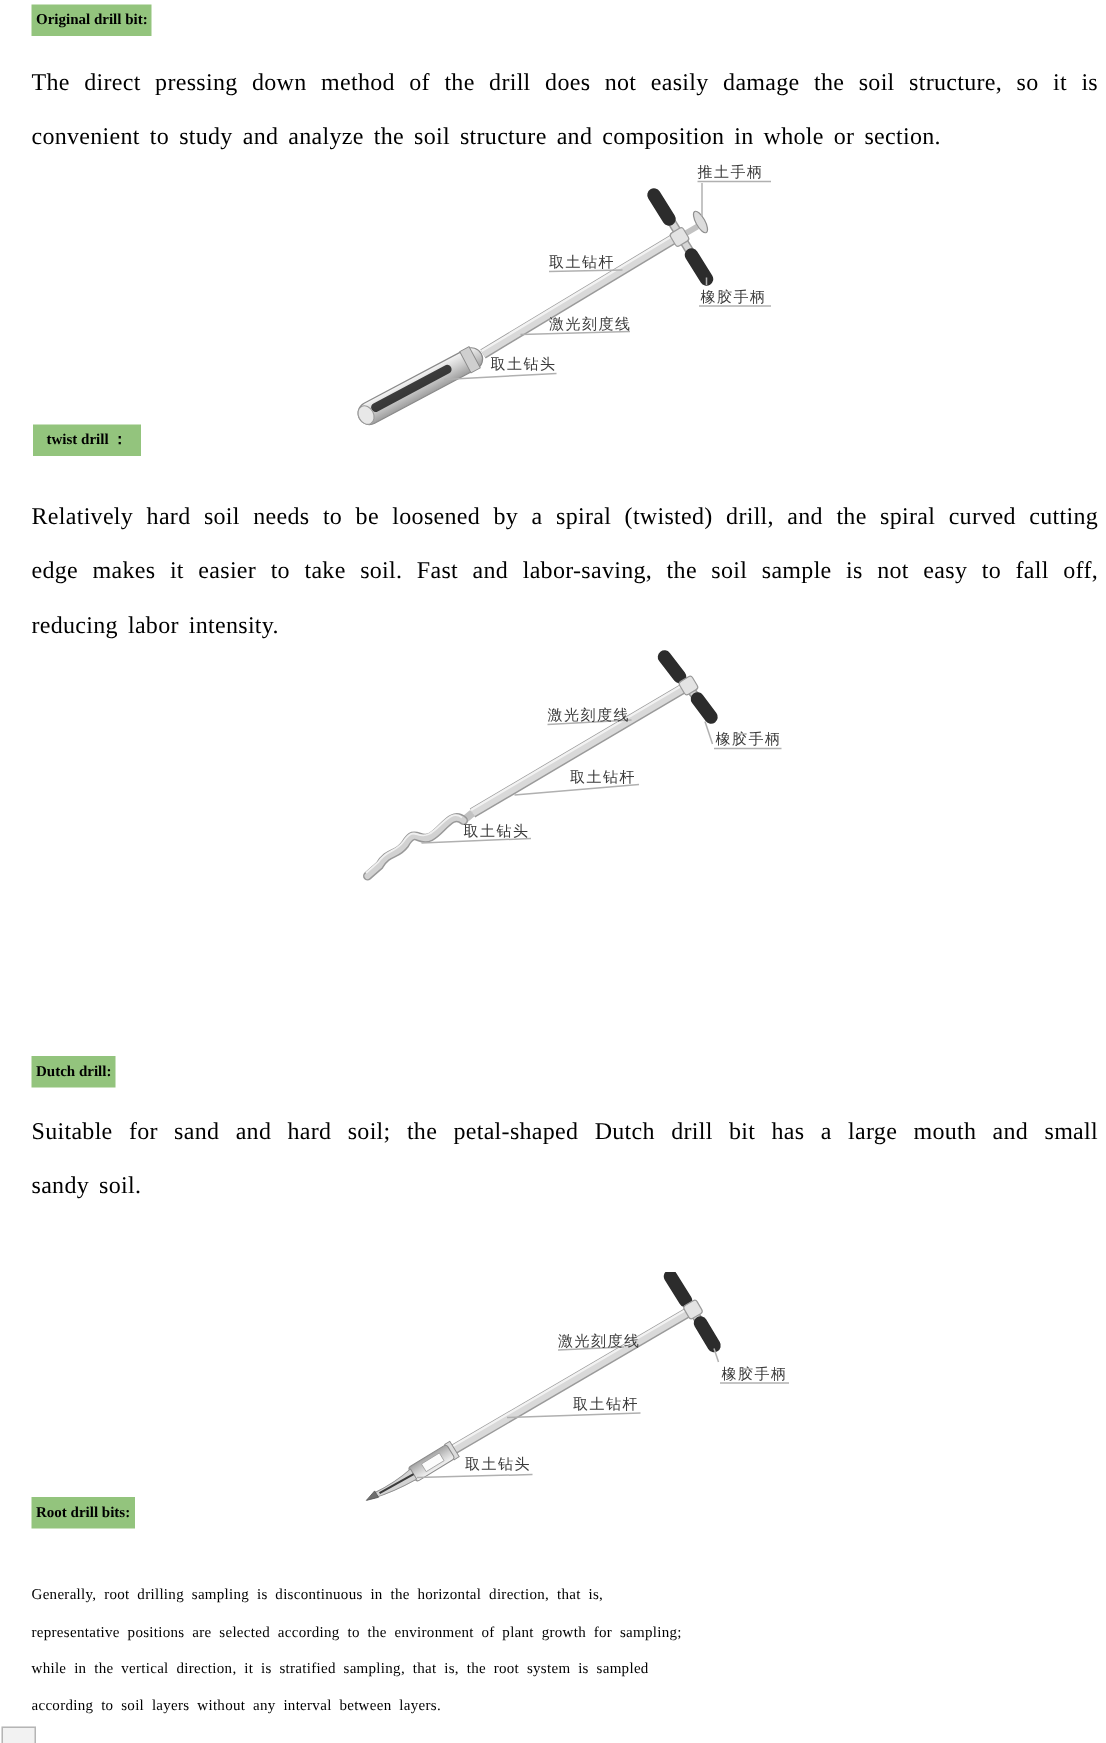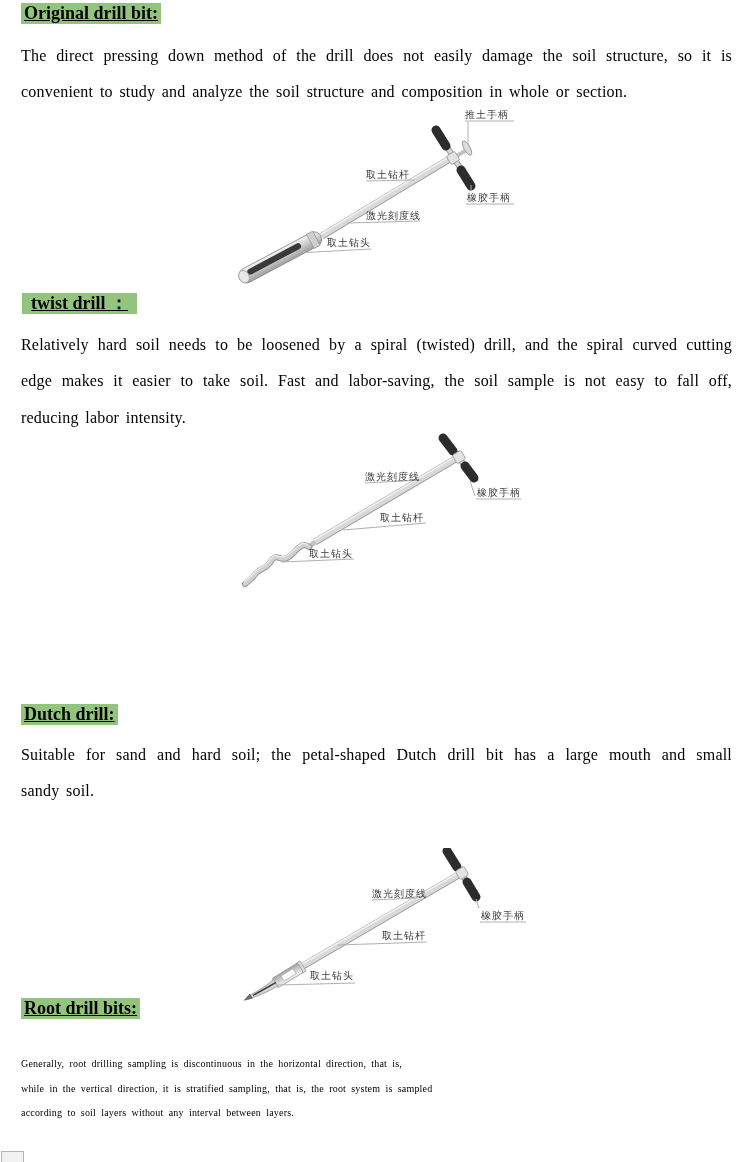--- a/index.html
+++ b/index.html
@@ -1,20 +1,20 @@
 <!DOCTYPE html>
 <html><head>
 <meta charset="utf-8">
 <style>
   html,body{margin:0;padding:0;background:#ffffff;}
   .page{position:relative;width:737px;height:1162px;background:#ffffff;overflow:hidden;
         font-family:"Liberation Serif",serif;color:#000;}
   .hl{position:absolute;display:inline-block;background:#93c47d;color:#000;
-      font-weight:bold;font-size:18px;line-height:19px;padding:1px 3px;margin:0;
-      font-family:"Liberation Serif",serif;text-decoration:underline;}
+      font-weight:bold;font-size:10px;line-height:19px;padding:1px 3px;margin:0;
+      font-family:"Liberation Serif",serif;}
   .hl.sp{padding-left:9px;padding-right:9px;}
   .para{position:absolute;left:21px;width:711px;font-size:16px;
         word-spacing:2.5px;letter-spacing:0.2px;}
   .para .pline{text-align:justify;text-align-last:justify;line-height:36.3px;}
   .para .pline.pl-last{text-align-last:left;}
   .para.tight{font-size:10px;width:716px;}
   .para.tight .pline{line-height:24.7px;text-align:left;text-align-last:left;}
   .fig{position:absolute;}
   .fig svg{display:block;}
   .lbl{font-family:"DejaVu Sans",sans-serif;font-size:10px;fill:#3a3a3a;letter-spacing:1px;}
@@ -81,21 +81,21 @@
       </g>
 
       <text class="lbl" x="235" y="13">推土手柄</text>
       <text class="lbl" x="136" y="73">取土钻杆</text>
       <text class="lbl" x="237" y="96">橡胶手柄</text>
       <text class="lbl" x="136" y="114">激光刻度线</text>
       <text class="lbl" x="97" y="141">取土钻头</text>
     </svg>
   </div>
 
-  <h2 class="hl sp" style="left:22px;top:293px;">twist drill ：</h2>
+  <h2 class="hl sp" style="left:22px;top:283px;">twist drill ：</h2>
 
   <div class="para" style="top:327px;">
     <div class="pline">Relatively hard soil needs to be loosened by a spiral (twisted) drill, and the spiral curved cutting</div>
     <div class="pline">edge makes it easier to take soil. Fast and labor-saving, the soil sample is not easy to fall off,</div>
     <div class="pline pl-last">reducing labor intensity.</div>
   </div>
 
   <div class="fig" style="left:225px;top:430px;">
     <svg width="300" height="170" viewBox="0 0 300 170" xmlns="http://www.w3.org/2000/svg">
 
@@ -187,19 +187,20 @@
       <text class="lbl" x="266" y="71">橡胶手柄</text>
       <text class="lbl" x="167" y="91">取土钻杆</text>
       <text class="lbl" x="95" y="131">取土钻头</text>
     </svg>
   </div>
 
   <h2 class="hl" style="left:21px;top:998px;">Root drill bits:</h2>
 
   <div class="para tight" style="top:1052px;">
     <div class="pline">Generally, root drilling sampling is discontinuous in the horizontal direction, that is,</div>
+    <div class="pline">representative positions are selected according to the environment of plant growth for sampling;</div>
     <div class="pline">while in the vertical direction, it is stratified sampling, that is, the root system is sampled</div>
     <div class="pline pl-last">according to soil layers without any interval between layers.</div>
   </div>
 
   <div class="corner"></div>
 
 </div>
 
 </body></html>

